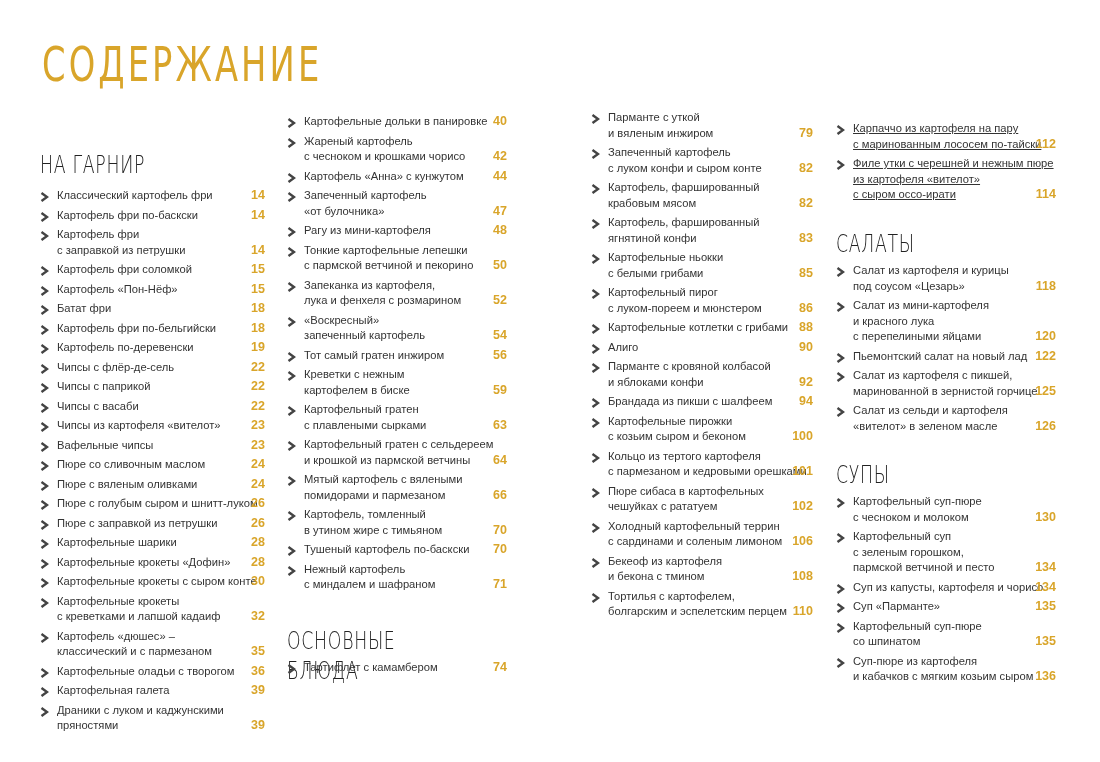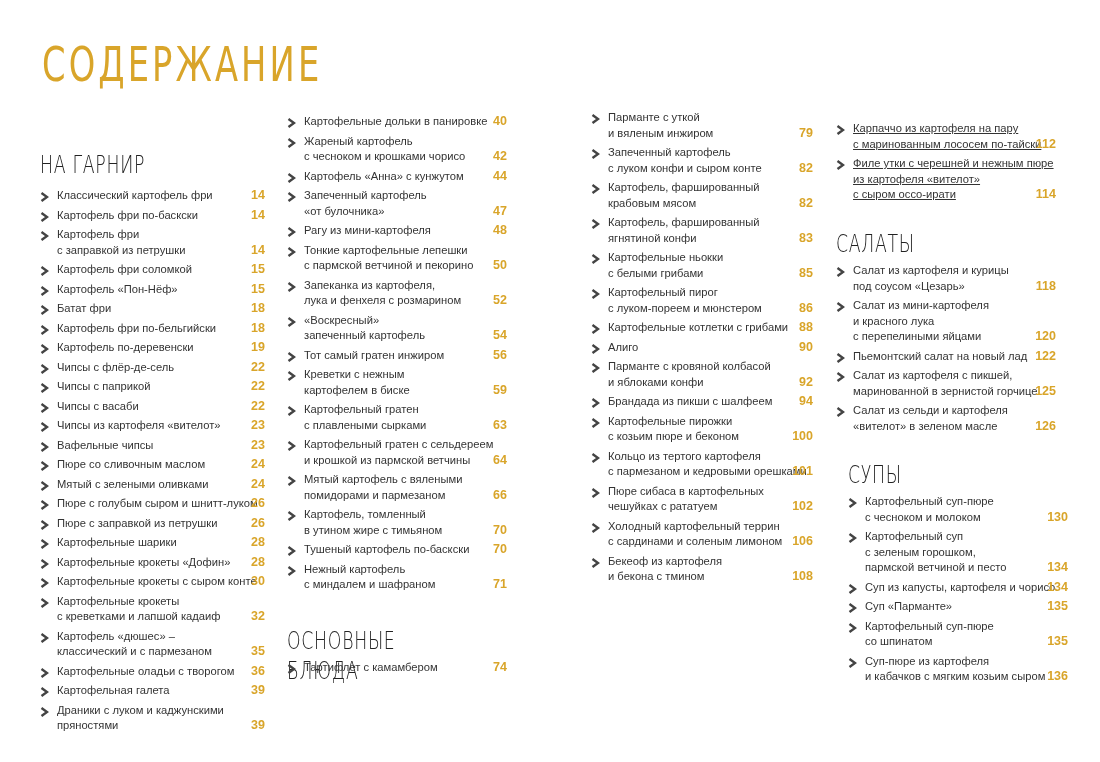--- a/index.html
+++ b/index.html
@@ -116,21 +116,21 @@
         <span class="chev"><svg viewBox="0 0 9 10" width="9" height="10">
             <path d="M1.5 1 L7 5 L1.5 9" fill="none" stroke="#444" stroke-width="2.4" stroke-linejoin="miter"></path>
           </svg></span>
         <span class="txt">Пюре со сливочным маслом</span>
         <span class="pg">24</span>
       </div>
       <div class="entry">
         <span class="chev"><svg viewBox="0 0 9 10" width="9" height="10">
             <path d="M1.5 1 L7 5 L1.5 9" fill="none" stroke="#444" stroke-width="2.4" stroke-linejoin="miter"></path>
           </svg></span>
-        <span class="txt">Мятый с зелеными оливками</span>
+        <span class="txt">Пюре с вяленым оливками</span>
         <span class="pg">24</span>
       </div>
       <div class="entry">
         <span class="chev"><svg viewBox="0 0 9 10" width="9" height="10">
             <path d="M1.5 1 L7 5 L1.5 9" fill="none" stroke="#444" stroke-width="2.4" stroke-linejoin="miter"></path>
           </svg></span>
         <span class="txt">Пюре с голубым сыром и шнитт-луком</span>
         <span class="pg">26</span>
       </div>
       <div class="entry">
@@ -411,21 +411,21 @@
             <path d="M1.5 1 L7 5 L1.5 9" fill="none" stroke="#444" stroke-width="2.4" stroke-linejoin="miter"></path>
           </svg></span>
         <span class="txt">Брандада из пикши с шалфеем</span>
         <span class="pg">94</span>
       </div>
       <div class="entry">
         <span class="chev"><svg viewBox="0 0 9 10" width="9" height="10">
             <path d="M1.5 1 L7 5 L1.5 9" fill="none" stroke="#444" stroke-width="2.4" stroke-linejoin="miter"></path>
           </svg></span>
         <span class="txt">Картофельные пирожки
-с козьим пюре и беконом</span>
+с козьим сыром и беконом</span>
         <span class="pg">100</span>
       </div>
       <div class="entry">
         <span class="chev"><svg viewBox="0 0 9 10" width="9" height="10">
             <path d="M1.5 1 L7 5 L1.5 9" fill="none" stroke="#444" stroke-width="2.4" stroke-linejoin="miter"></path>
           </svg></span>
         <span class="txt">Кольцо из тертого картофеля
 с пармезаном и кедровыми орешками</span>
         <span class="pg">101</span>
       </div>
@@ -445,20 +445,28 @@
 с сардинами и соленым лимоном</span>
         <span class="pg">106</span>
       </div>
       <div class="entry">
         <span class="chev"><svg viewBox="0 0 9 10" width="9" height="10">
             <path d="M1.5 1 L7 5 L1.5 9" fill="none" stroke="#444" stroke-width="2.4" stroke-linejoin="miter"></path>
           </svg></span>
         <span class="txt">Бекеоф из картофеля
 и бекона с тмином</span>
         <span class="pg">108</span>
+      </div>
+      <div class="entry">
+        <span class="chev"><svg viewBox="0 0 9 10" width="9" height="10">
+            <path d="M1.5 1 L7 5 L1.5 9" fill="none" stroke="#444" stroke-width="2.4" stroke-linejoin="miter"></path>
+          </svg></span>
+        <span class="txt">Тортилья с картофелем,
+болгарским и эспелетским перцем</span>
+        <span class="pg">110</span>
       </div>
     </div>
     <div class="col" style="left: 836px; width: 220px; top: 121px; text-decoration: underline;">
       <div class="entry">
         <span class="chev"><svg viewBox="0 0 9 10" width="9" height="10">
             <path d="M1.5 1 L7 5 L1.5 9" fill="none" stroke="#444" stroke-width="2.4" stroke-linejoin="miter"></path>
           </svg></span>
         <span class="txt">Карпаччо из картофеля на пару
 с маринованным лососем по-тайски</span>
         <span class="pg">112</span>
@@ -509,21 +517,21 @@
       </div>
       <div class="entry">
         <span class="chev"><svg viewBox="0 0 9 10" width="9" height="10">
             <path d="M1.5 1 L7 5 L1.5 9" fill="none" stroke="#444" stroke-width="2.4" stroke-linejoin="miter"></path>
           </svg></span>
         <span class="txt">Салат из сельди и картофеля
 «вителот» в зеленом масле</span>
         <span class="pg">126</span>
       </div>
     </div>
-    <div class="col" style="left: 836px; width: 220px; top: 460px; margin-left: 12px;">
+    <div class="col" style="left: 836px; width: 220px; top: 460px;">
       <h2 class="section-title" style="margin-bottom: 4px;">СУПЫ</h2>
       <div class="entry">
         <span class="chev"><svg viewBox="0 0 9 10" width="9" height="10">
             <path d="M1.5 1 L7 5 L1.5 9" fill="none" stroke="#444" stroke-width="2.4" stroke-linejoin="miter"></path>
           </svg></span>
         <span class="txt">Картофельный суп-пюре
 с чесноком и молоком</span>
         <span class="pg">130</span>
       </div>
       <div class="entry">

